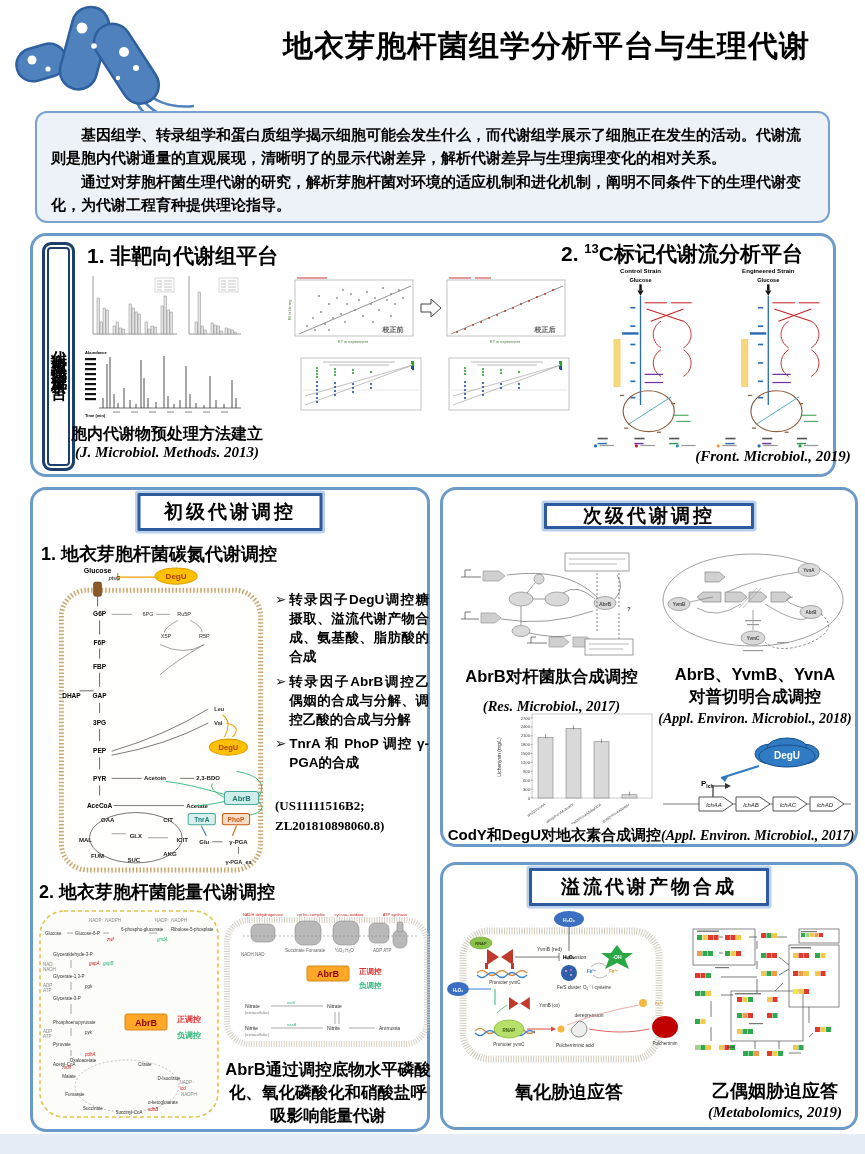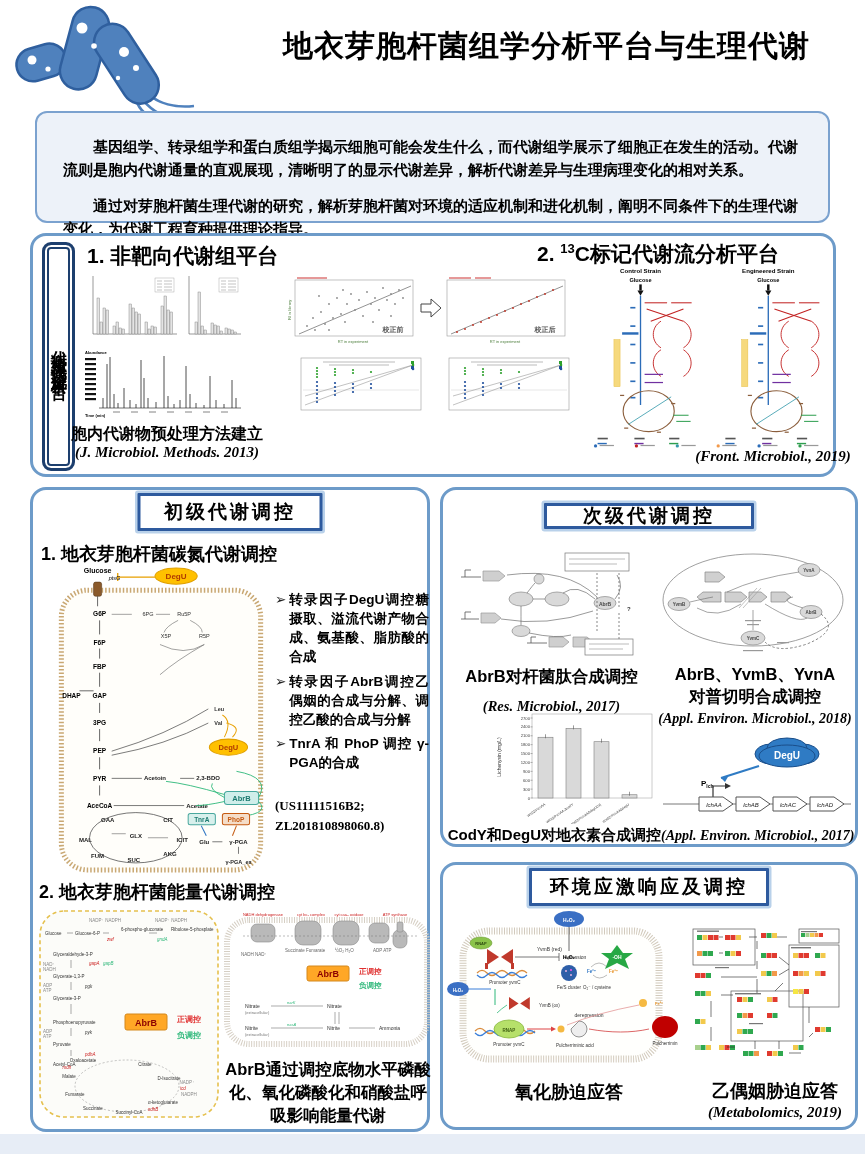--- a/index.html
+++ b/index.html
@@ -7,21 +7,21 @@
        font-family:"Liberation Sans","DejaVu Sans",sans-serif;color:#000}
   .abs{position:absolute}
   .box{position:absolute;border:3px solid #6d9bc9;border-radius:16px;background:#fff;box-sizing:border-box}
   .hdr{position:absolute;left:50%;transform:translateX(-50%);background:#fff;
        border:3.5px solid #2e5a9e;border-radius:1px;box-shadow:0 0 0 2.5px #b9d1ea;
        display:flex;align-items:center;justify-content:center;font-weight:bold;font-size:19px;
        letter-spacing:3px;box-sizing:border-box;z-index:3}
   .title{font-size:30px;font-weight:bold;text-align:right;letter-spacing:1px}
   .intro{background:#edf2f9;border:2.5px solid #7ba2cf;border-radius:12px;box-sizing:border-box;
          padding:10px 14px;font-weight:bold;font-size:15px;line-height:1.55}
-  .intro p{margin:12px;text-indent:2em}
+  .intro p{margin:0;text-indent:2em}
   .vlab{position:absolute;left:9px;top:6px;width:33px;height:229px;border:3px solid #1d3f6e;border-radius:9px;
         box-shadow:inset 0 0 0 2px #fff,inset 0 0 0 4px #1d3f6e;
         display:flex;align-items:center;justify-content:center;background:#fff;box-sizing:border-box}
   .vlab span{writing-mode:vertical-rl;text-orientation:upright;font-weight:bold;font-size:16px;letter-spacing:3.5px}
   .stitle{font-weight:bold;font-size:21px}
   .stitle2{font-weight:bold;font-size:17.5px}
   .cap{font-weight:bold;text-align:center}
   .cite{font-family:"Liberation Serif","DejaVu Serif",serif;font-style:italic;font-weight:bold;text-align:center}
   .bul{display:flex;gap:3px;font-weight:600;font-size:13.5px;line-height:1.42;margin-bottom:5px;text-align:justify}
   .bul .mk{flex:0 0 auto;color:#222}
@@ -286,21 +286,21 @@
           <circle cx="60" cy="34" r="1.1"></circle>
           <circle cx="60" cy="38" r="1.1"></circle>
           <circle cx="78" cy="34" r="1.1"></circle>
           <circle cx="78" cy="38" r="1.1"></circle>
           <circle cx="120" cy="19" r="1.3"></circle>
         </g>
     </g>
   </svg>
 
 
-  <div class="abs stitle" style="left:504px;top:4px">
+  <div class="abs stitle" style="left:528px;top:4px">
     <span>2.</span>
     <sup style="font-size:0.62em">13</sup><span>C标记代谢流分析平台</span>
   </div>
 
   <svg class="abs" style="left:548px;top:30px;width:256px;height:184px" viewBox="0 0 250 180">
     <defs>
       <g id="fmap">
         <line x1="50" y1="8" x2="50" y2="14" stroke="#111" stroke-width="2.4"></line>
         <polygon points="47,14 53,14 50,19" fill="#111"></polygon>
         <line x1="50" y1="19" x2="50" y2="126" stroke="#2b6cb8" stroke-width="1.3"></line>
@@ -730,21 +730,21 @@
       <text x="166" y="70.5">lchAD</text>
     </g>
   </svg>
 
   <div class="abs cap" style="left:4px;top:336px;width:408px;font-size:15px">
     <span>CodY和DegU对地衣素合成调控</span><span class="cite" style="font-size:14px">(Appl. Environ. Microbiol., 2017)</span>
   </div>
 </div>
 
 <div class="box" style="left:440px;top:862px;width:418px;height:268px">
-  <div class="hdr" style="top:3px;width:240px;height:38px">环境应激响应及调控</div>
+  <div class="hdr" style="top:3px;width:240px;height:38px">溢流代谢产物合成</div>
 
   <svg class="abs" style="left:4px;top:44px;width:244px;height:170px" viewBox="0 0 244 170">
     <rect x="16" y="22" width="196" height="128" rx="26" fill="#fffffd" stroke="#d2cabc" stroke-width="7" stroke-dasharray="1,1.5"></rect>
     <ellipse cx="34" cy="34" rx="11" ry="6" fill="#8bc34a" stroke="#6a9a2e" stroke-width="0.6"></ellipse>
     <text x="34" y="36" class="t4 b" text-anchor="middle" fill="#2d4a10">RNAP</text>
     <g fill="#c0392b">
       <polygon points="40,40 52,48 40,56"></polygon>
         <polygon points="66,40 54,48 66,56"></polygon>
       <rect x="38" y="54" width="3" height="6"></rect>
         <rect x="64" y="54" width="3" height="6"></rect>

